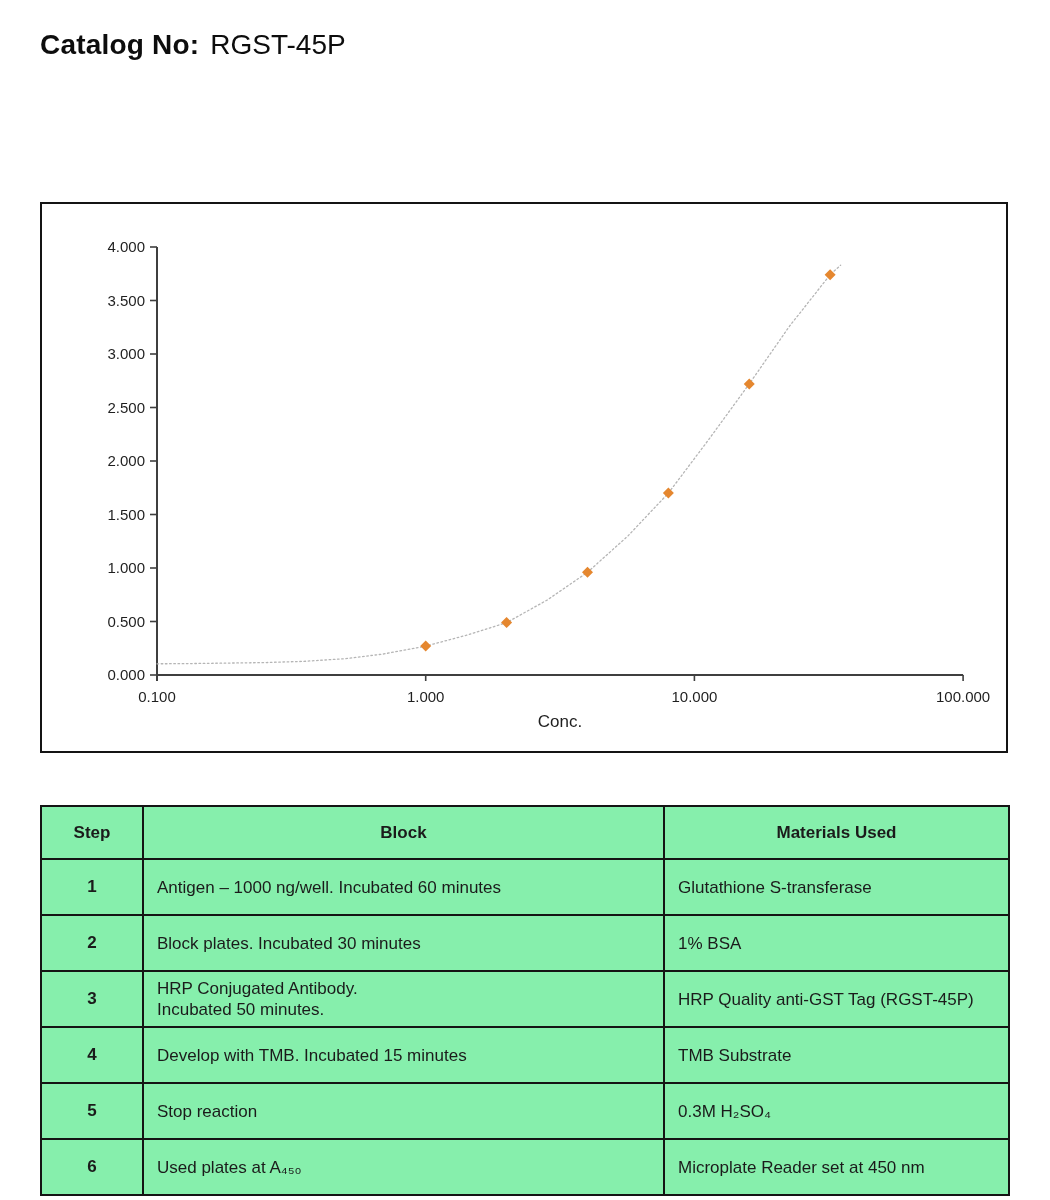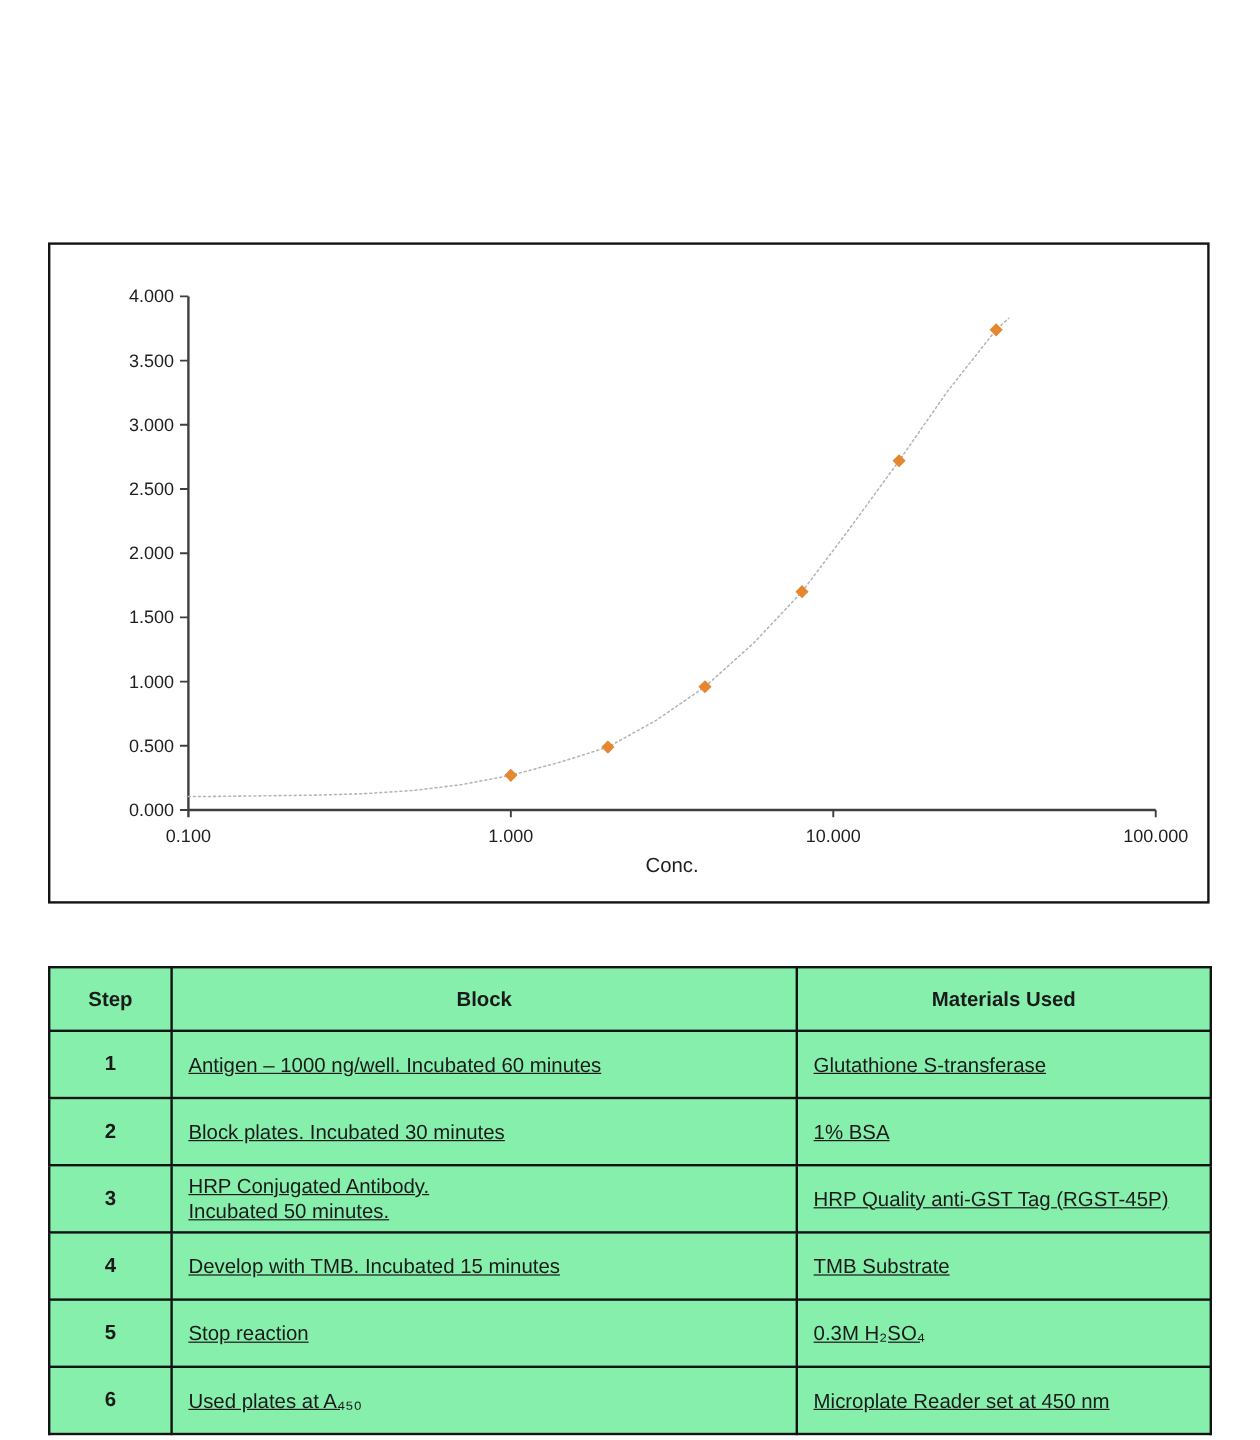--- a/index.html
+++ b/index.html
@@ -25,30 +25,33 @@
   .qc-table {
     position:absolute; left:40px; top:805px;
     width:968px; border-collapse:collapse;
     color:#1b1b1b; table-layout:fixed;
   }
   .qc-table th, .qc-table td { border:2px solid #141414; font-size:17px; background:#86efac; }
   .qc-table th { font-weight:700; height:49px; text-align:center; }
   .qc-table td { height:46px; vertical-align:middle; }
   .qc-table td.step { font-weight:700; text-align:center; }
   .qc-table td.action, .qc-table td.materials {
-    padding:4px 13px; white-space:pre-line; line-height:21px; text-align:left;text-decoration:underline;
+    padding:4px 13px; white-space:pre-line; line-height:21px; text-align:left;
   }
   .col-step { width:102px; }
   .col-action { width:521px; }
   .col-materials { width:345px; }
 </style>
 </head>
 <body>
 
 <div class="doc-header">
+  <div class="hline">
+    <span class="lbl">Catalog No:</span><span class="val">RGST-45P</span>
+  </div>
 </div>
 
 <div class="chart-box">
   <svg id="chart-svg" width="964" height="547" viewBox="0 0 964 547">
       <line x1="115" y1="43" x2="115" y2="477" stroke="#3f3f3f" stroke-width="2"></line>
       <line x1="115" y1="471" x2="921.0999999999999" y2="471" stroke="#3f3f3f" stroke-width="2"></line>
       <line x1="108" y1="471" x2="115" y2="471" stroke="#3f3f3f" stroke-width="1.6"></line>
       <text x="103" y="476" text-anchor="end" font-size="15">0.000</text>
       <line x1="108" y1="417.5" x2="115" y2="417.5" stroke="#3f3f3f" stroke-width="1.6"></line>
       <text x="103" y="422.5" text-anchor="end" font-size="15">0.500</text>

